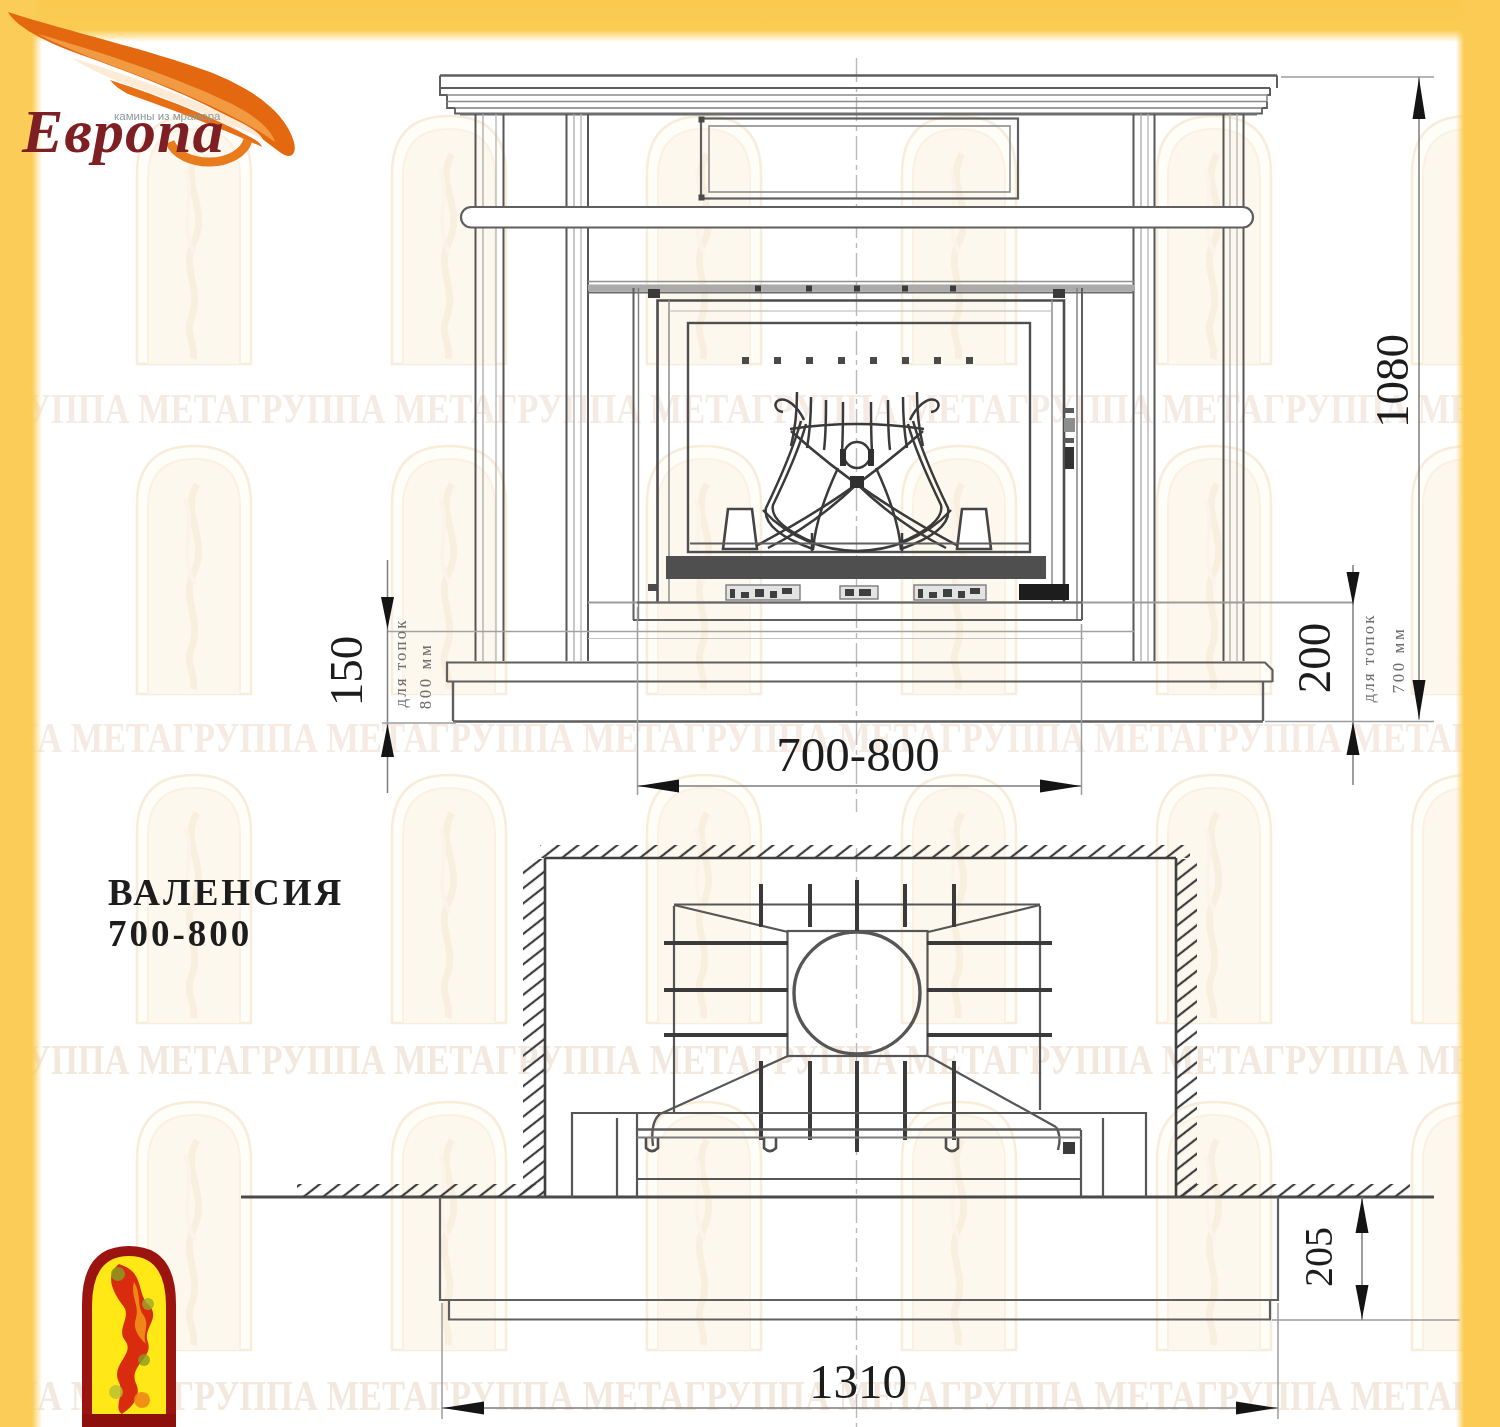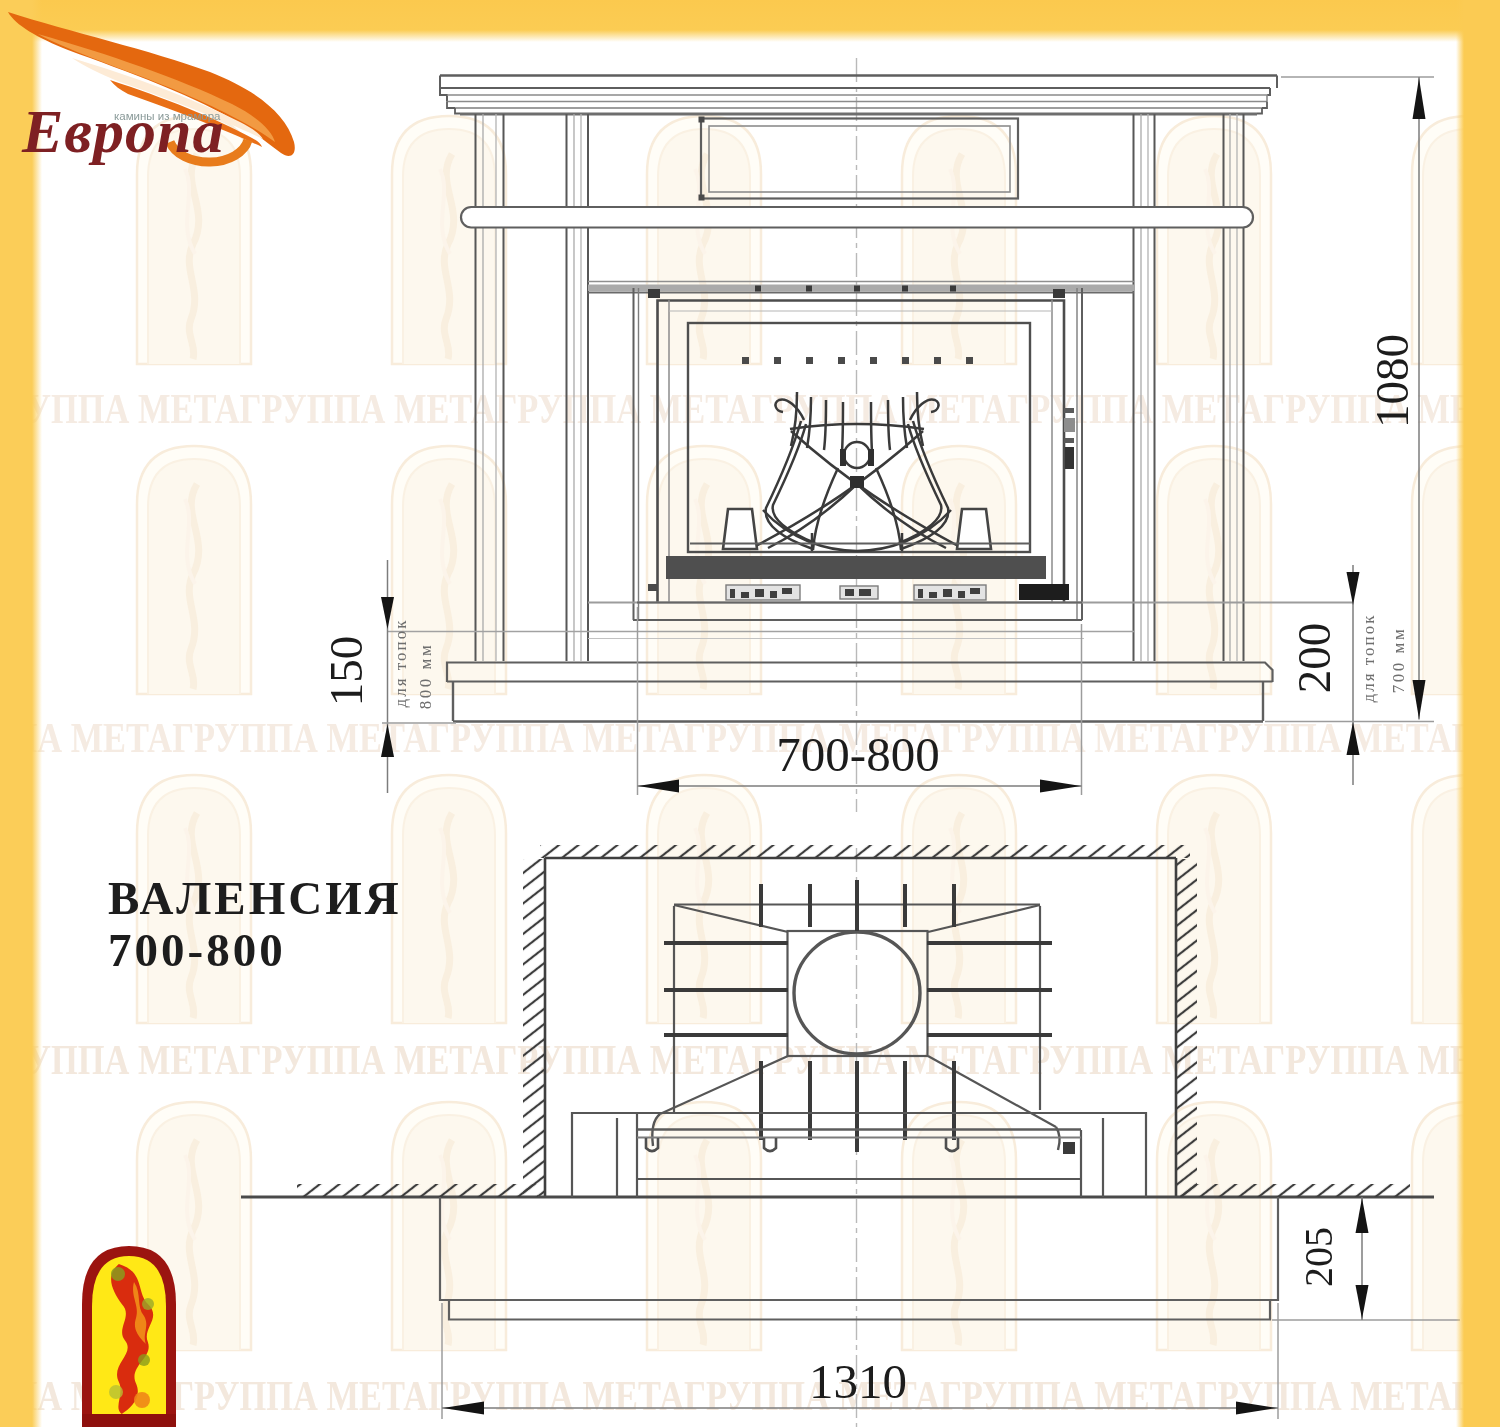--- a/index.html
+++ b/index.html
@@ -366,21 +366,21 @@
 <path d="M72,58 C132,76 192,98 240,122 C252,128 260,134 263,139 C232,124 178,102 120,82 C100,74 84,66 72,58 Z" fill="#fdebd6"></path>
 <path d="M110,80 C165,98 215,118 252,138 C258,141 261,144 262,147 C230,132 180,112 128,94 C120,90 114,85 110,80 Z" fill="#e96f16"></path>
 
 <path d="M170,142 A40,27 0 0 0 248,140" fill="none" stroke="#e87c1c" stroke-width="9"></path>
 
 <text x="114" y="120" font-family="Liberation Sans, sans-serif" font-size="11.5" fill="#8a9a99" letter-spacing="0">камины из мрамора</text>
 
 <text x="22" y="152" font-family="Liberation Serif, serif" font-style="italic" font-weight="bold" font-size="62" fill="#7e2023" letter-spacing="1">Европа</text>
 </svg>
 
-<div class="abs" style="left:108px;top:873px;font-size:47px;font-weight:bold;color:#1d1d1d;letter-spacing:3px;line-height:1.1">ВАЛЕНСИЯ<br>700-800</div>
+<div class="abs" style="left:108px;top:873px;font-size:37px;font-weight:bold;color:#1d1d1d;letter-spacing:3px;line-height:1.1">ВАЛЕНСИЯ<br>700-800</div>
 
 <svg class="abs" style="left:82px;top:1242px" width="94" height="185" id="emblem">
 
 <path d="M0,185 V62 Q0,4 47,4 Q94,4 94,62 V185 Z" fill="#9b1410"></path>
 <path d="M10,185 V64 Q10,14 47,14 Q84,14 84,64 V185 Z" fill="#ffe816"></path>
 
 <g transform="translate(47,0) scale(1.45,1) translate(-47,0)">
 <path d="M40,22 C58,30 52,50 60,62 C70,76 56,86 60,100 C64,116 46,124 52,142 C56,156 48,166 42,172 C36,166 44,152 40,140 C34,122 52,112 44,98 C38,86 50,74 42,62 C36,50 30,34 40,22 Z" fill="#d92c0e"></path>
 </g>
 <path d="M52,40 C60,52 54,64 62,74 C68,84 60,92 64,102 C58,96 50,88 54,76 C58,64 48,54 52,40 Z" fill="#ef8617"></path>

